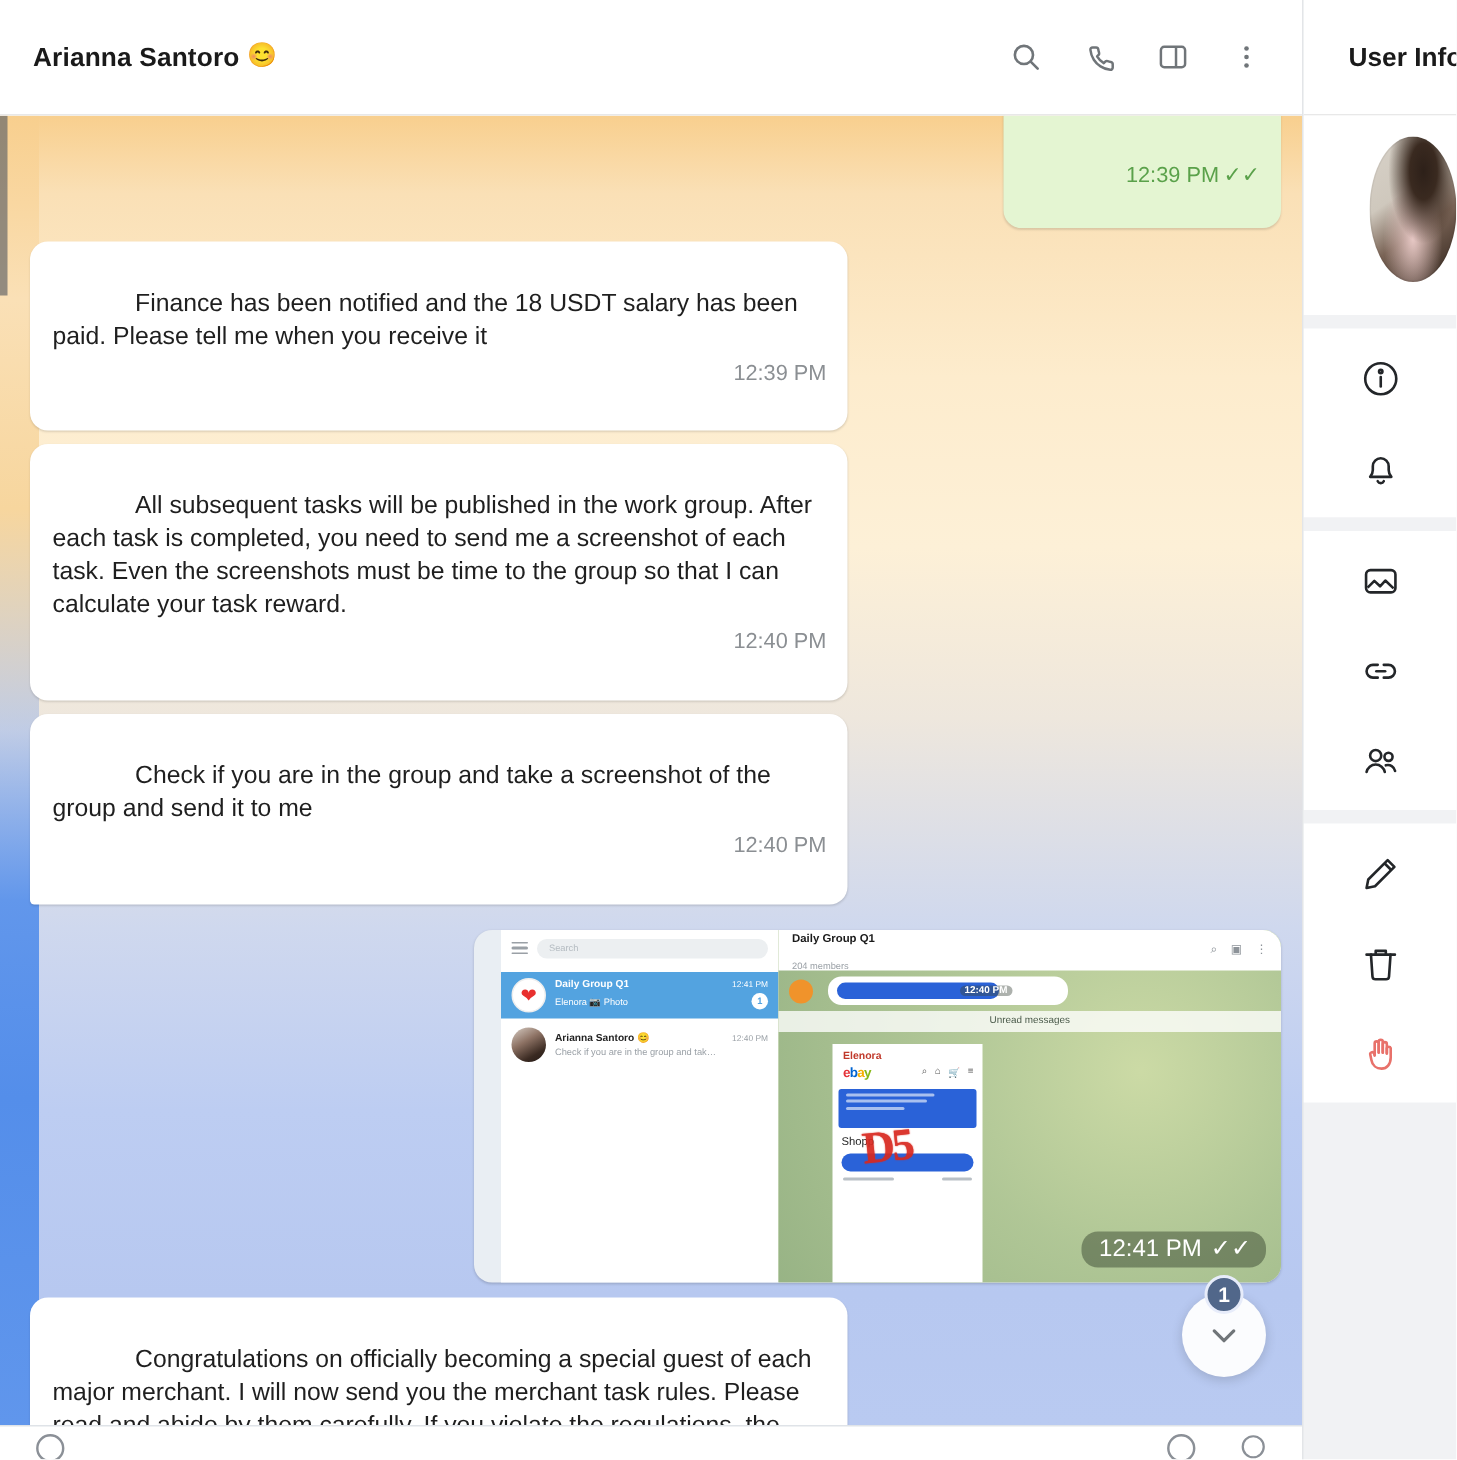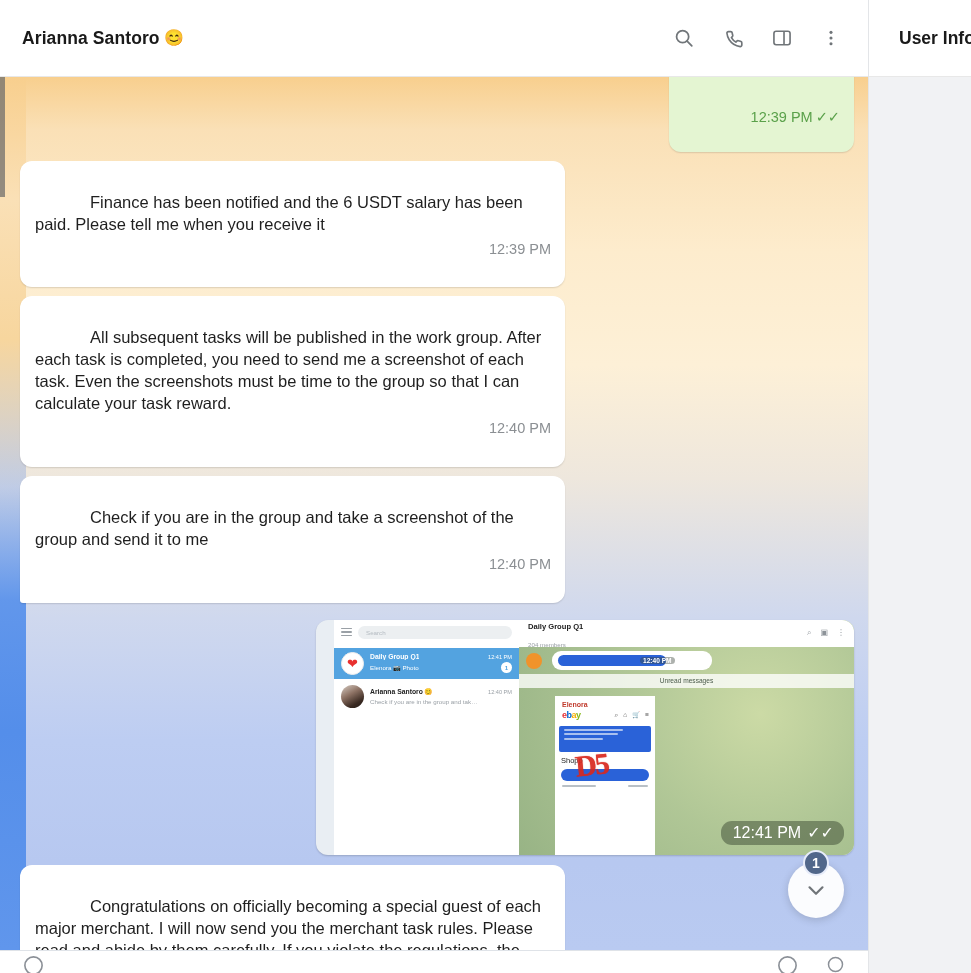--- a/index.html
+++ b/index.html
@@ -208,21 +208,21 @@
     display:flex; align-items:flex-start; padding:3px 22px 0 22px;
     position:relative; overflow:hidden;
   }
   .comp-ic { color:#8b9097; }
   #comp-right { margin-left:auto; display:flex; gap:26px; }
 
   
   #info-col {
     width: 103px; flex: 0 0 103px; height: 973px;
     background: #f1f2f4; border-left:1px solid #e3e5e8;
-    display:flex; flex-direction:row; overflow:hidden;
+    display:flex; flex-direction:column; overflow:hidden;
   }
   #info-head {
     height:77px; flex:0 0 77px; background:#fff; display:flex; align-items:center;
     padding-left:30px; border-bottom:1px solid #e8e8e8;
   }
   #info-title { font-size:17.5px; font-weight:bold; color:#1a1a1a; white-space:nowrap; }
   #info-avatar-wrap { background:#fff; padding:14px 0 22px 0; display:flex; justify-content:center; }
   #info-avatar {
     width:97px; height:97px; border-radius:50%; margin-left:44px;
     background:
@@ -288,21 +288,21 @@
             <span class="txt"></span>
             <span class="meta">
               <span>12:39 PM</span>
               <span class="ticks">✓✓</span>
             </span>
           </div>
         </div>
 
         <div class="row in m1">
           <div class="bubble in">
-            <span class="txt">Finance has been notified and the 6 USDT salary has been paid. Please tell me when you receive it</span>
+            <span class="txt">Finance has been notified and the 18 USDT salary has been paid. Please tell me when you receive it</span>
             <span class="meta">
               <span>12:39 PM</span>
             </span>
           </div>
         </div>
 
         <div class="row in m1">
           <div class="bubble in">
             <span class="txt">All subsequent tasks will be published in the work group. After each task is completed, you need to send me a screenshot of each task. Even the screenshots must be time to the group so that I can calculate your task reward.</span>
             <span class="meta">

